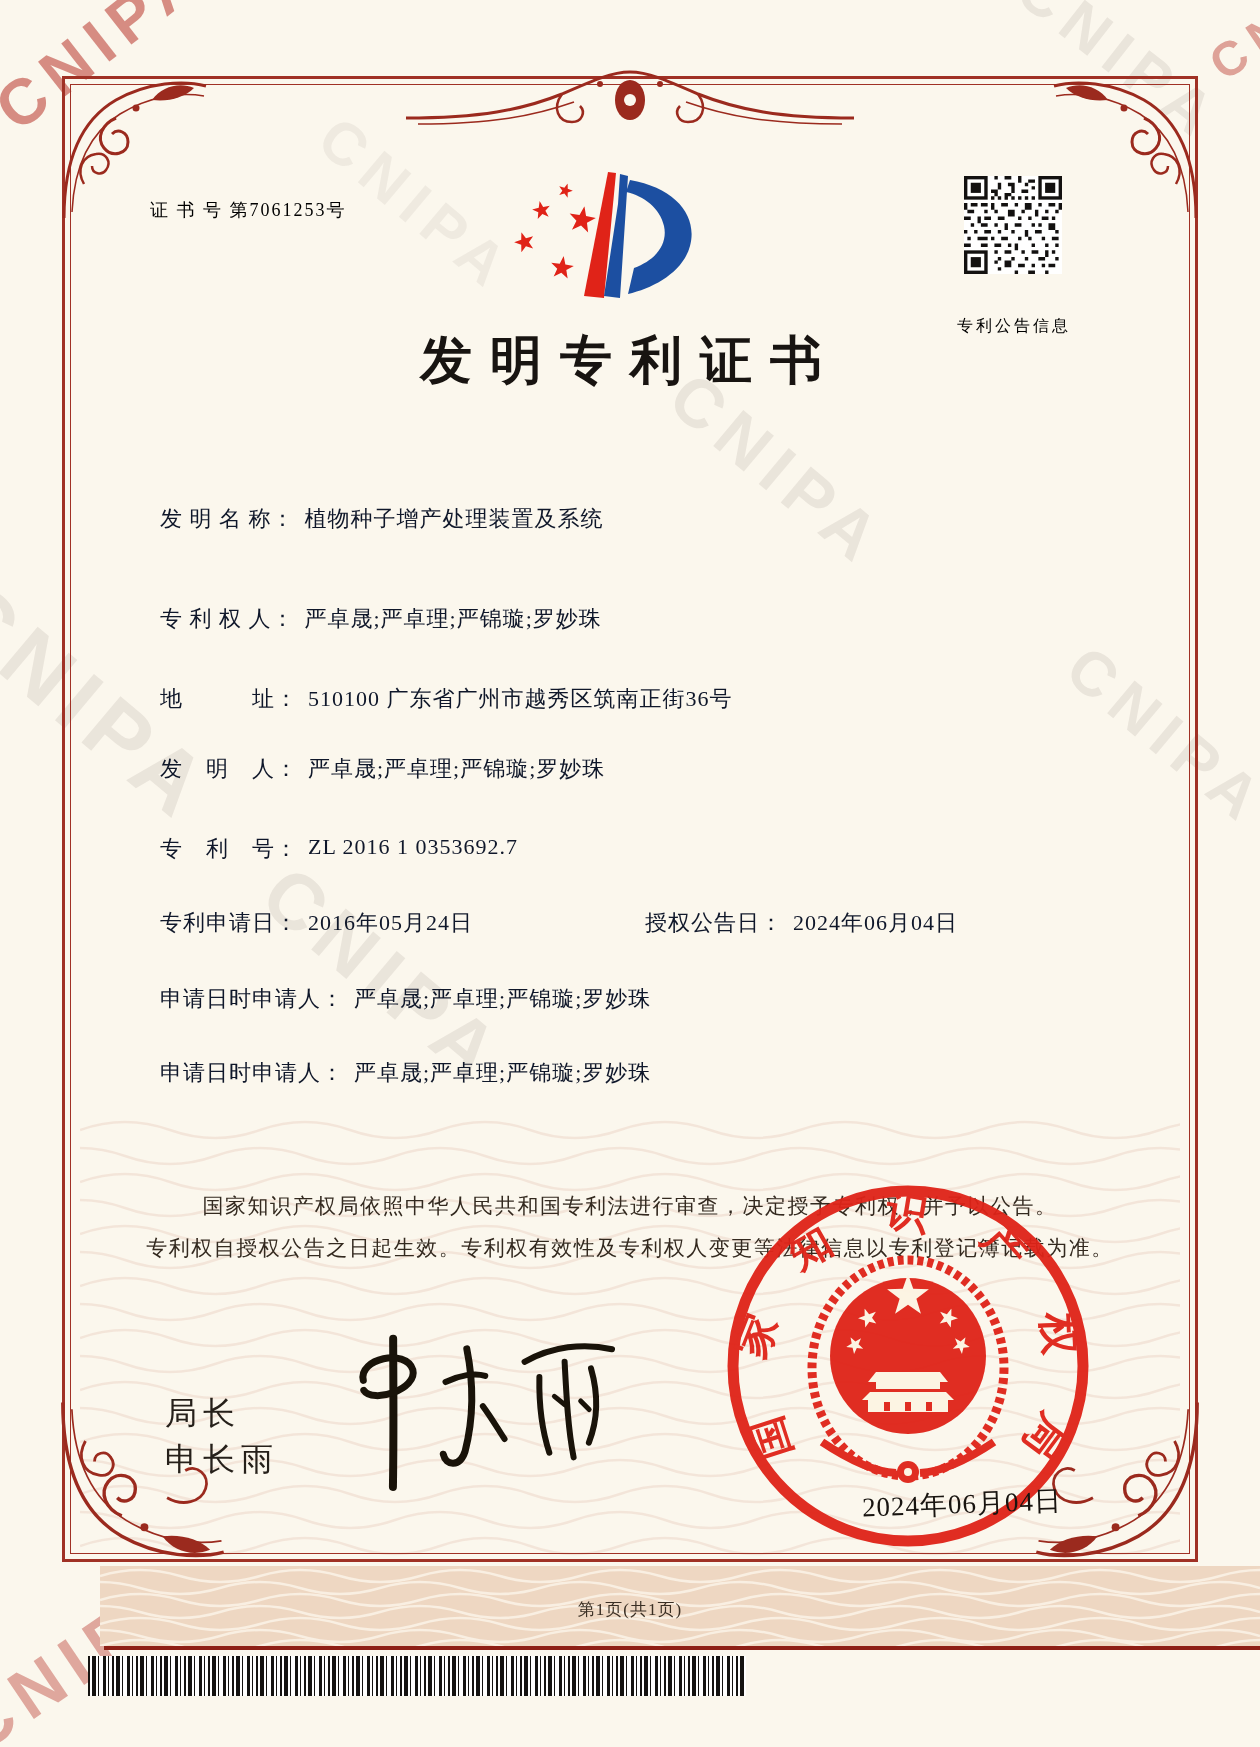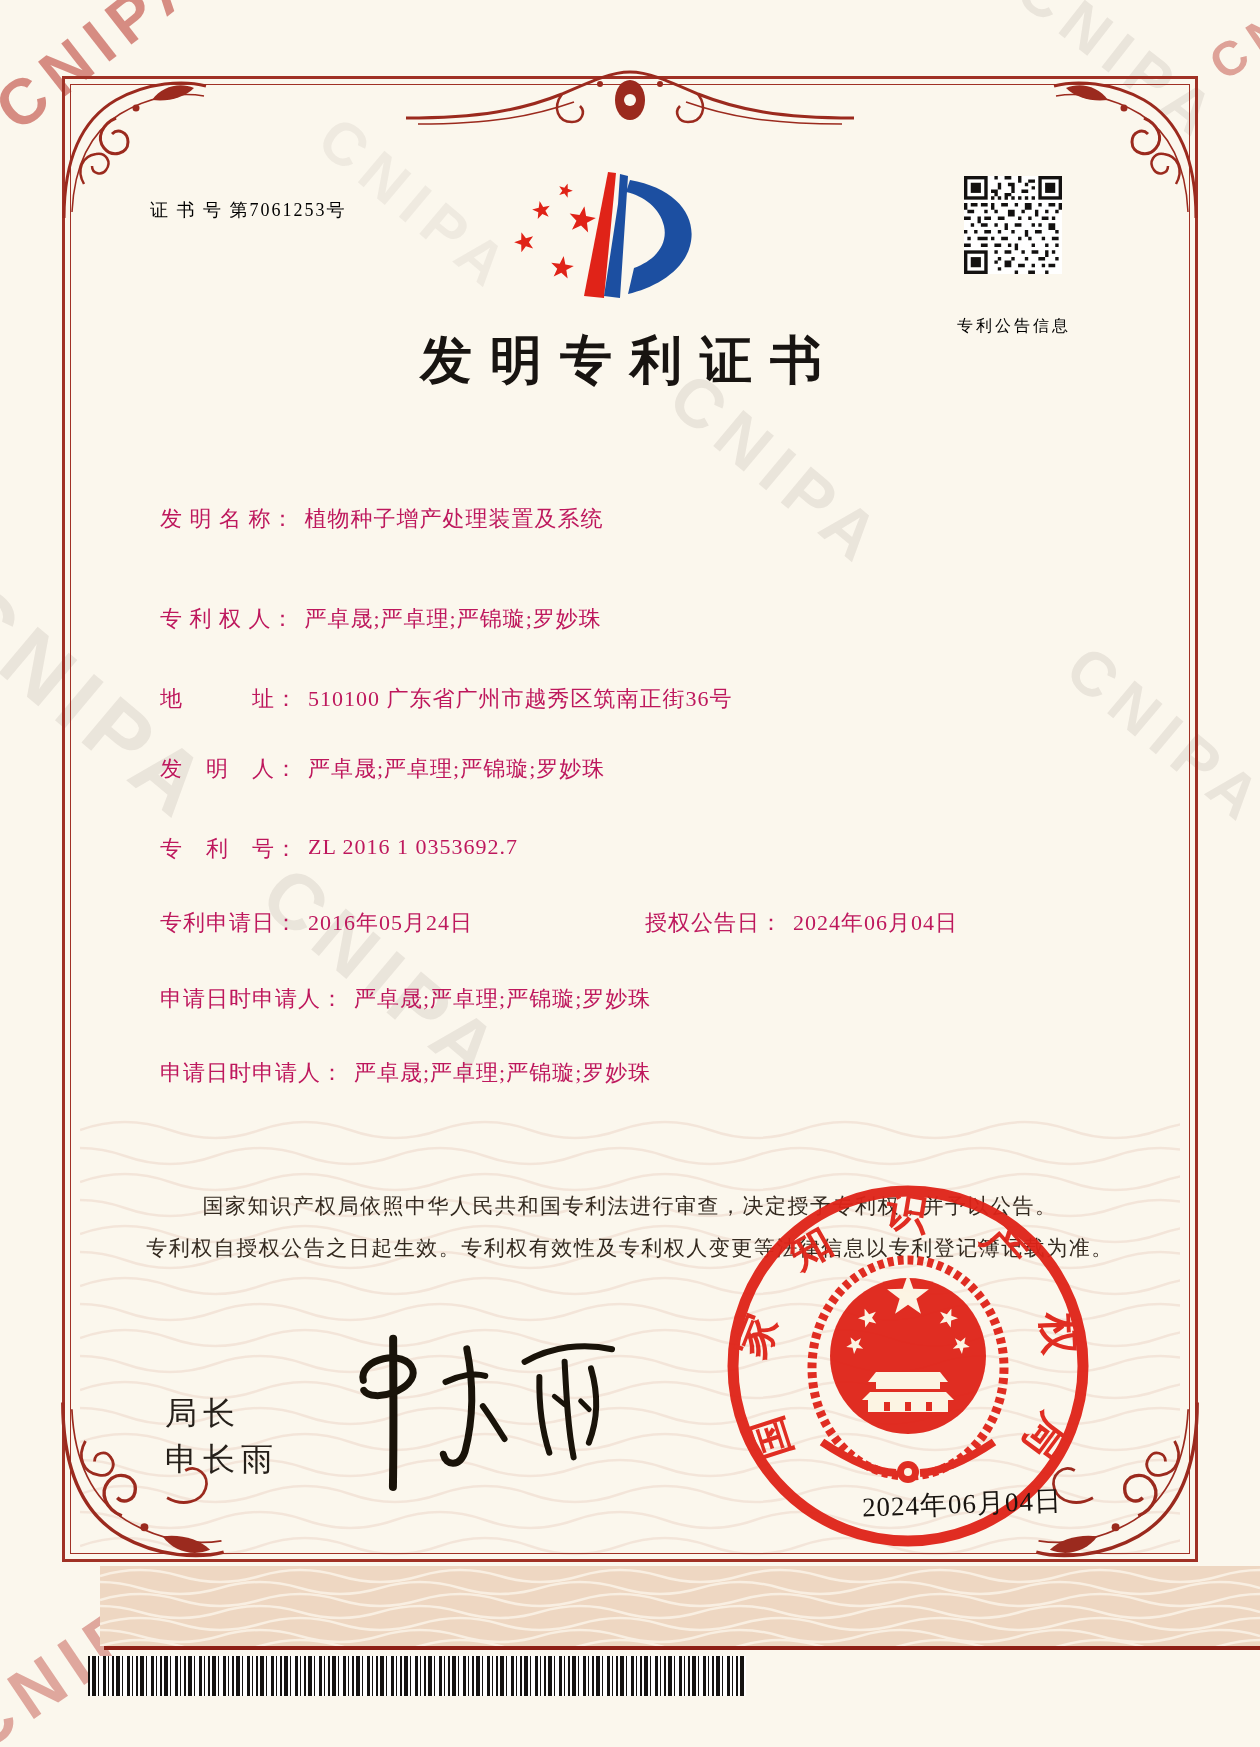--- a/index.html
+++ b/index.html
@@ -15,21 +15,21 @@
     white-space:nowrap;pointer-events:none;
   }
   .wm.red{color:rgba(178,34,24,0.5);}
   .frame-outer{border:3px solid #a03125;}
   .frame-inner{border:1px solid #a03125;}
   .cert-no{font-size:18px;letter-spacing:2px;color:#000000;}
   .title{
     left:0;right:0;top:326px;text-align:center;font-size:52px;font-weight:bold;
     letter-spacing:18px;color:#181411;
   }
-  .row{display:flex;align-items:flex-start;font-size:22px;letter-spacing:1px;color:#be185d;}
+  .row{display:flex;align-items:flex-start;font-size:22px;letter-spacing:1px;color:#0f172a;}
   .row .lbl{white-space:pre;}
   .row .val{margin-left:10px;white-space:pre;}
   .stm{
     left:100px;width:1060px;text-align:center;font-size:21px;letter-spacing:1.5px;color:#33291f;
   }
   .qr-label{font-size:16px;letter-spacing:3px;text-align:center;color:#000000;}
   .sig-label{font-family:"Liberation Sans","DejaVu Sans",sans-serif;font-size:32px;letter-spacing:6px;color:#26201a;}
   .seal-date{font-size:27px;letter-spacing:1px;color:#181410;transform:rotate(-2deg);}
   .page-num{left:0;right:0;top:1598px;text-align:center;font-size:17px;letter-spacing:1px;color:#3a2f24;}
   .band{
@@ -300,17 +300,18 @@
       <path id="wv2" d="M0,8 Q40,-4 80,8 T160,8 T240,8 T320,8 T400,8 T480,8 T560,8 T640,8 T720,8 T800,8 T880,8 T960,8 T1040,8 T1120,8 T1200,8" fill="none" stroke="#f9efe2" stroke-width="2.5"></path>
     </defs>
     <use href="#wv2" y="2"></use>
       <use href="#wv2" y="14" x="-40"></use>
       <use href="#wv2" y="26"></use>
     <use href="#wv2" y="38" x="-40"></use>
       <use href="#wv2" y="50"></use>
       <use href="#wv2" y="62" x="-40"></use>
       <use href="#wv2" y="72"></use>
   </svg>
+  <div class="abs page-num">第1页(共1页)</div>
   <div class="abs band-line"></div>
 
   <div class="abs barcode"></div>
 
 </div>
 
 </body></html>

